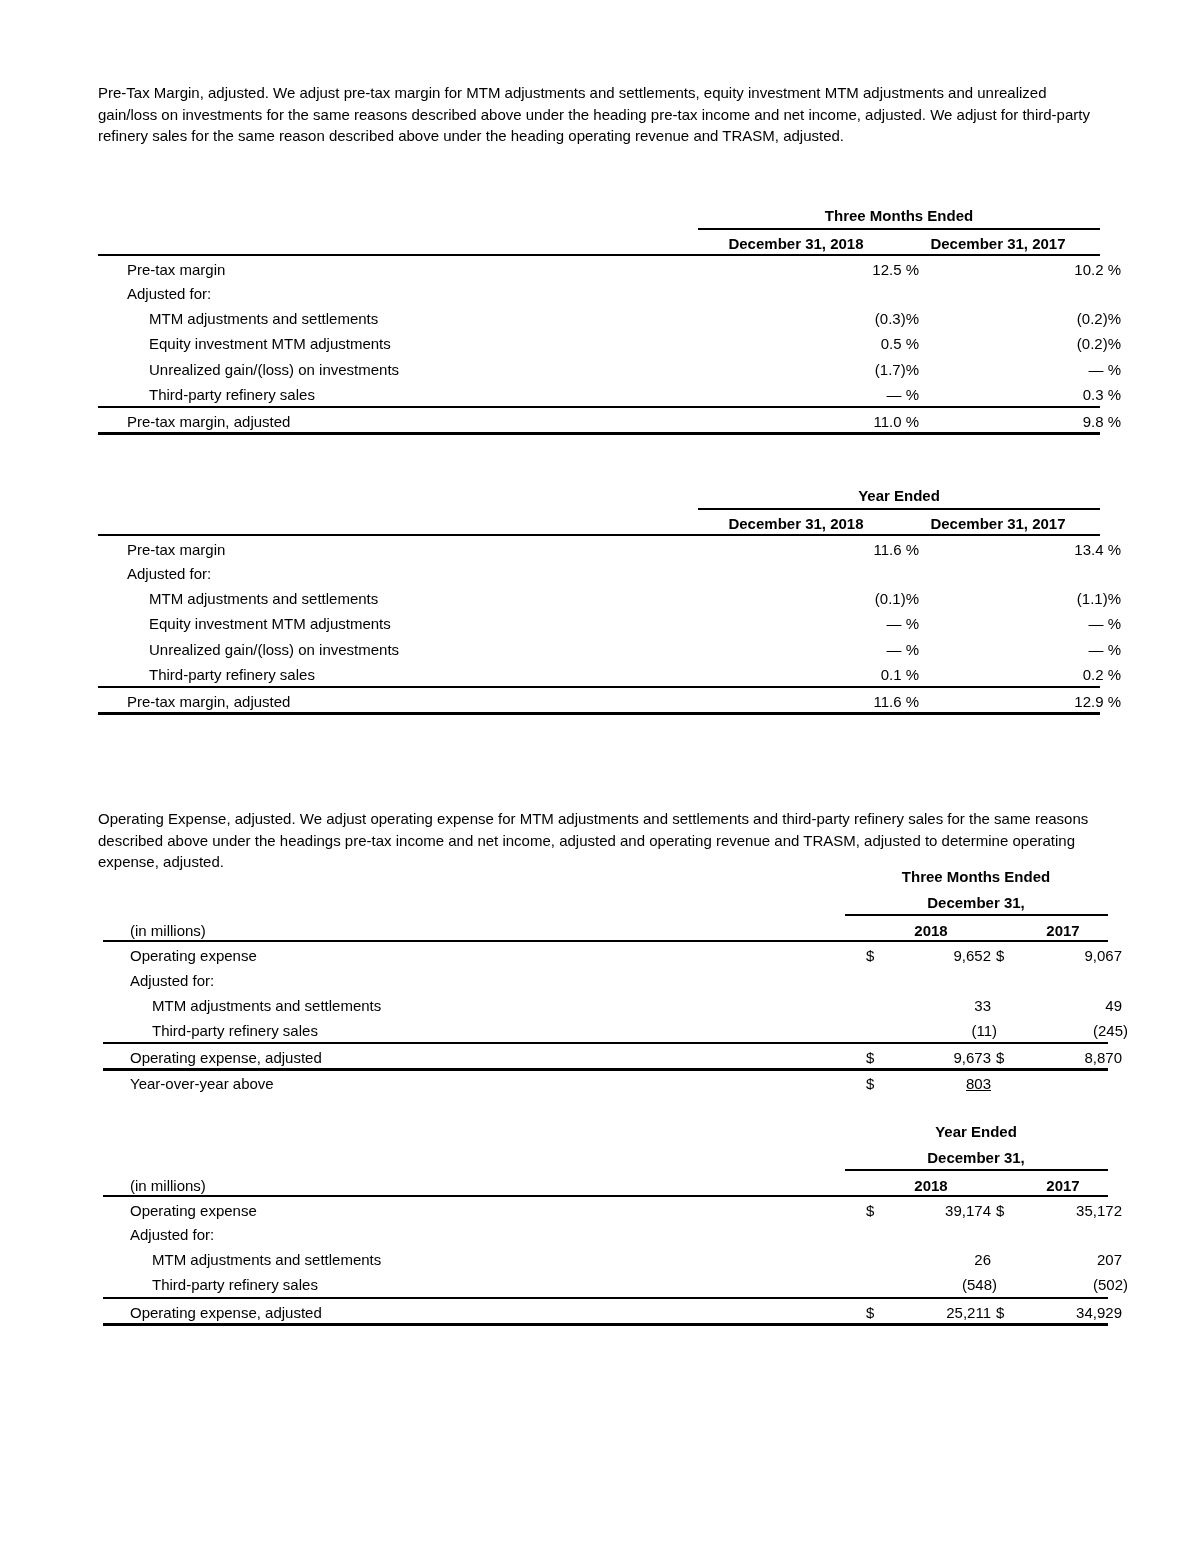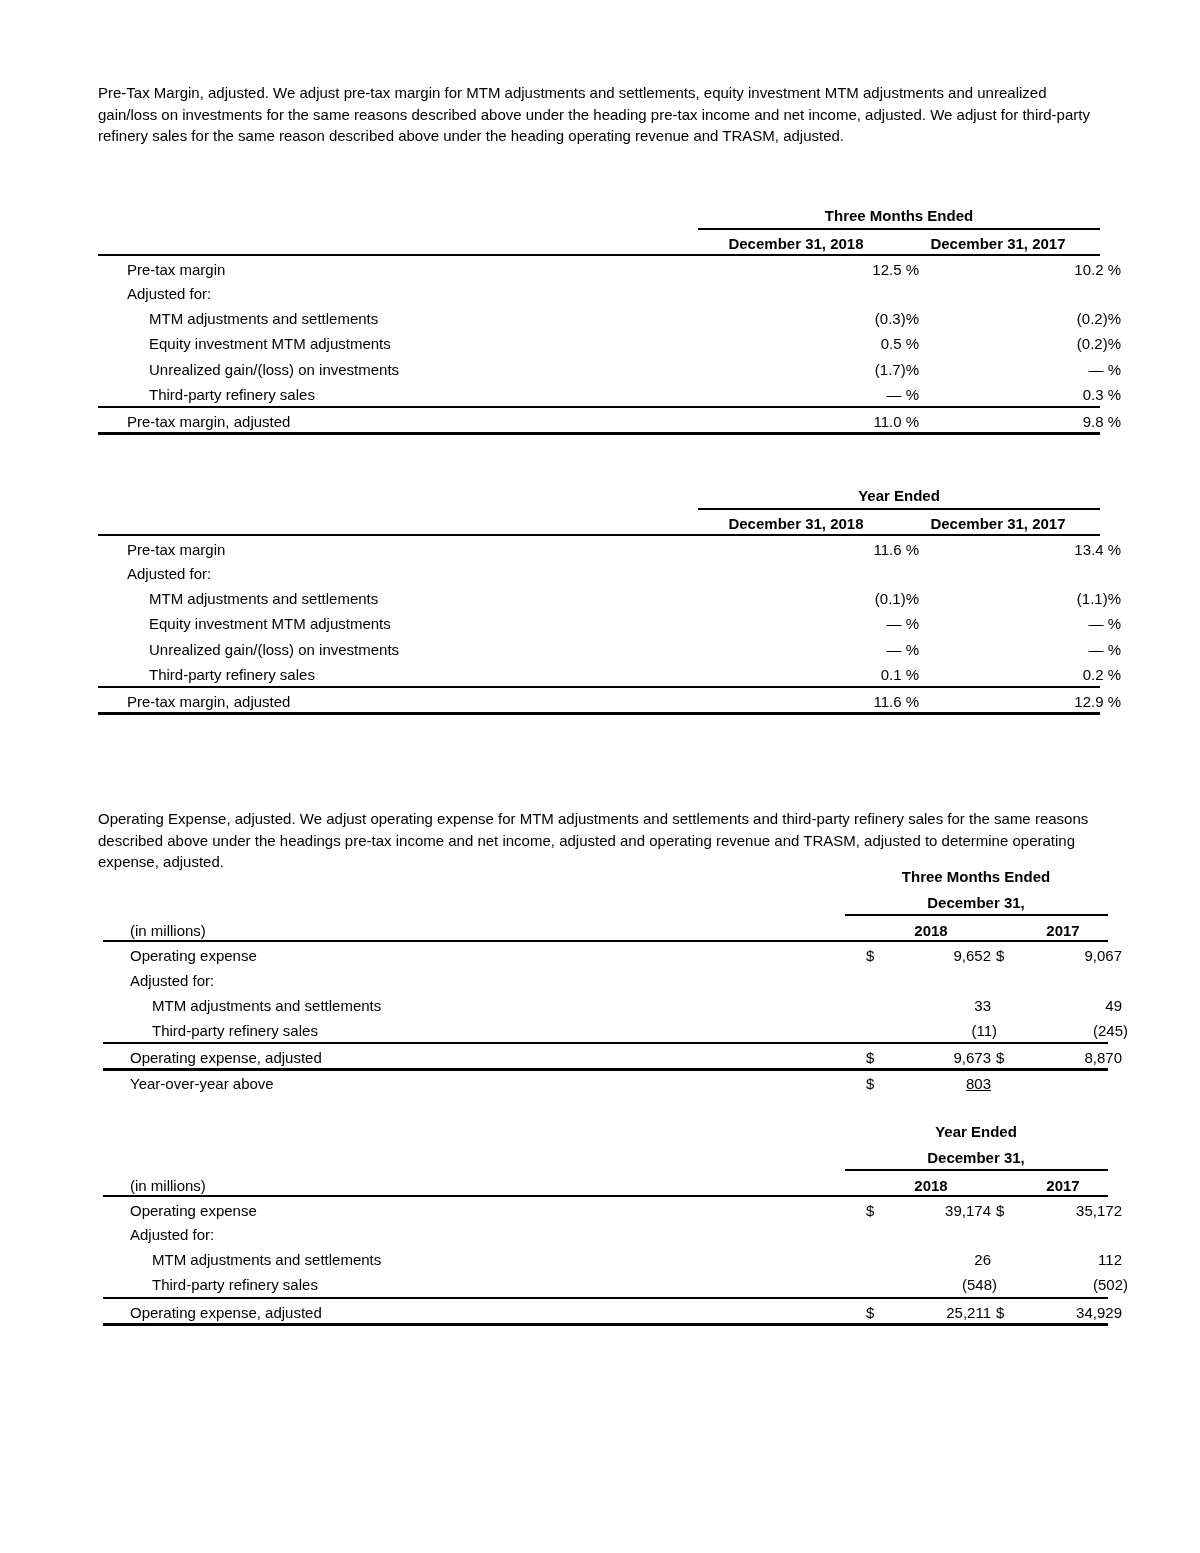--- a/index.html
+++ b/index.html
@@ -182,21 +182,21 @@
     <span class="num" style="right:230px;">39,174</span>
     <span class="lbl" style="left:975px;">$</span>
     <span class="num" style="right:99px;">35,172</span>
   </div>
   <div class="row" style="top:1222px; left:0; width:1200px;">
     <span class="lbl" style="left:109px;">Adjusted for:</span>
   </div>
   <div class="row" style="top:1247px; left:0; width:1200px;">
     <span class="lbl" style="left:131px;">MTM adjustments and settlements</span>
     <span class="num" style="right:230px;">26</span>
-    <span class="num" style="right:99px;">112</span>
+    <span class="num" style="right:99px;">207</span>
   </div>
   <div class="row" style="top:1272px; left:0; width:1200px;">
     <span class="lbl" style="left:131px;">Third-party refinery sales</span>
     <span class="num" style="right:224px;">(548)</span>
     <span class="num" style="right:93px;">(502)</span>
   </div>
   <div class="rule" style="left:103px; width:1005px; top:1297px; height:2px;"></div>
   <div class="row" style="top:1300px; left:0; width:1200px;">
     <span class="lbl" style="left:109px;">Operating expense, adjusted</span>
     <span class="lbl" style="left:845px;">$</span>

